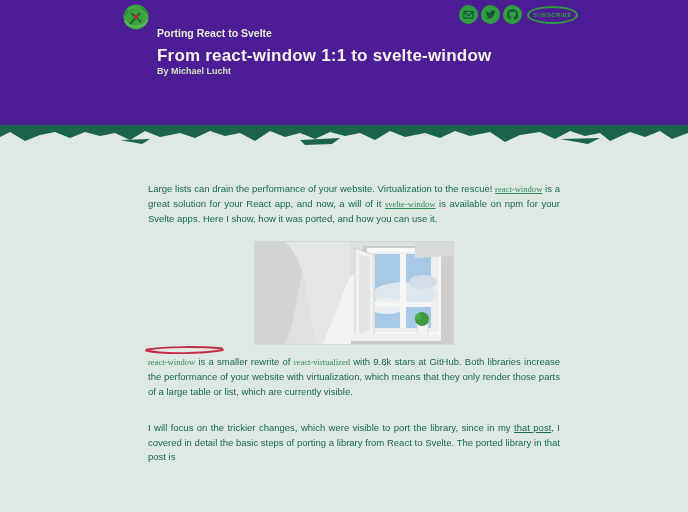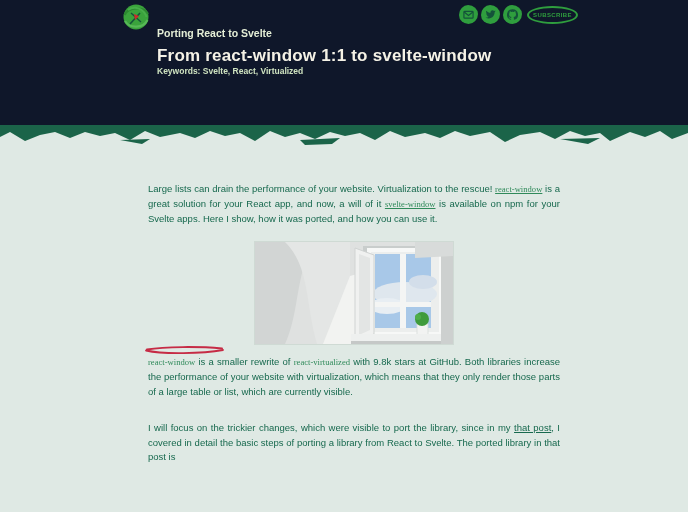--- a/index.html
+++ b/index.html
@@ -5,21 +5,21 @@
   * { margin:0; padding:0; box-sizing:border-box; }
   html,body { width:688px; height:512px; overflow:hidden; }
   body {
     font-family:"Liberation Sans", sans-serif;
     background:#dfe9e4;
   }
   
   .header {
     position:relative;
     height:125px;
-    background:#0f172a;
+    background:#4c1d95;
   }
   .logo {
     position:absolute; left:118px; top:1px;
     width:36px; height:32px; cursor:pointer;
   }
   .social {
     position:absolute; right:110px; top:5px;
     display:flex; align-items:center; gap:3px;
   }
   .icon-blob {
@@ -109,21 +109,21 @@
       <svg viewBox="0 0 24 24" fill="#14533a">
         <path d="M12 .3a12 12 0 0 0-3.8 23.4c.6.1.8-.3.8-.6v-2c-3.3.7-4-1.6-4-1.6-.6-1.4-1.4-1.8-1.4-1.8-1.1-.8.1-.8.1-.8 1.2.1 1.9 1.3 1.9 1.3 1.1 1.9 2.9 1.3 3.6 1 .1-.8.4-1.3.8-1.6-2.7-.3-5.5-1.3-5.5-6 0-1.3.5-2.4 1.2-3.2-.1-.3-.5-1.5.1-3.2 0 0 1-.3 3.3 1.2a11.5 11.5 0 0 1 6 0c2.3-1.5 3.3-1.2 3.3-1.2.6 1.7.2 2.9.1 3.2.8.8 1.2 1.9 1.2 3.2 0 4.7-2.8 5.7-5.5 6 .4.4.8 1.1.8 2.2v3.3c0 .3.2.7.8.6A12 12 0 0 0 12 .3"></path>
       </svg>
     </span>
     <span class="subscribe-badge">SUBSCRIBE</span>
   </div>
 
   <div class="header-text">
     <div class="kicker">Porting React to Svelte</div>
     <div class="page-title">From react-window 1:1 to svelte-window</div>
-    <div class="metaline">Keywords: Svelte, React, Virtualized</div>
+    <div class="byline">By Michael Lucht</div>
   </div>
 </div>
 
 <svg class="tear" viewBox="0 0 688 24" preserveAspectRatio="none">
   <polygon fill="#1b6449" points="0,0 688,0 688,9 672,15 660,7 645,13 630,8 610,17 600,9 585,12
     570,7 555,15 540,8 520,11 505,18 490,8 470,12 455,7 440,14 425,9 405,13 390,7 375,16 360,9
     345,12 330,8 315,15 300,9 285,13 270,7 255,17 240,9 225,12 210,7 195,14 180,9 160,13 145,7
     130,16 115,9 100,12 85,8 70,14 55,8 40,11 25,17 10,8 0,13"></polygon>
   <polygon fill="#1b6449" points="300,16 340,14 332,20 305,21"></polygon>
   <polygon fill="#1b6449" points="120,16 150,15 142,20"></polygon>

